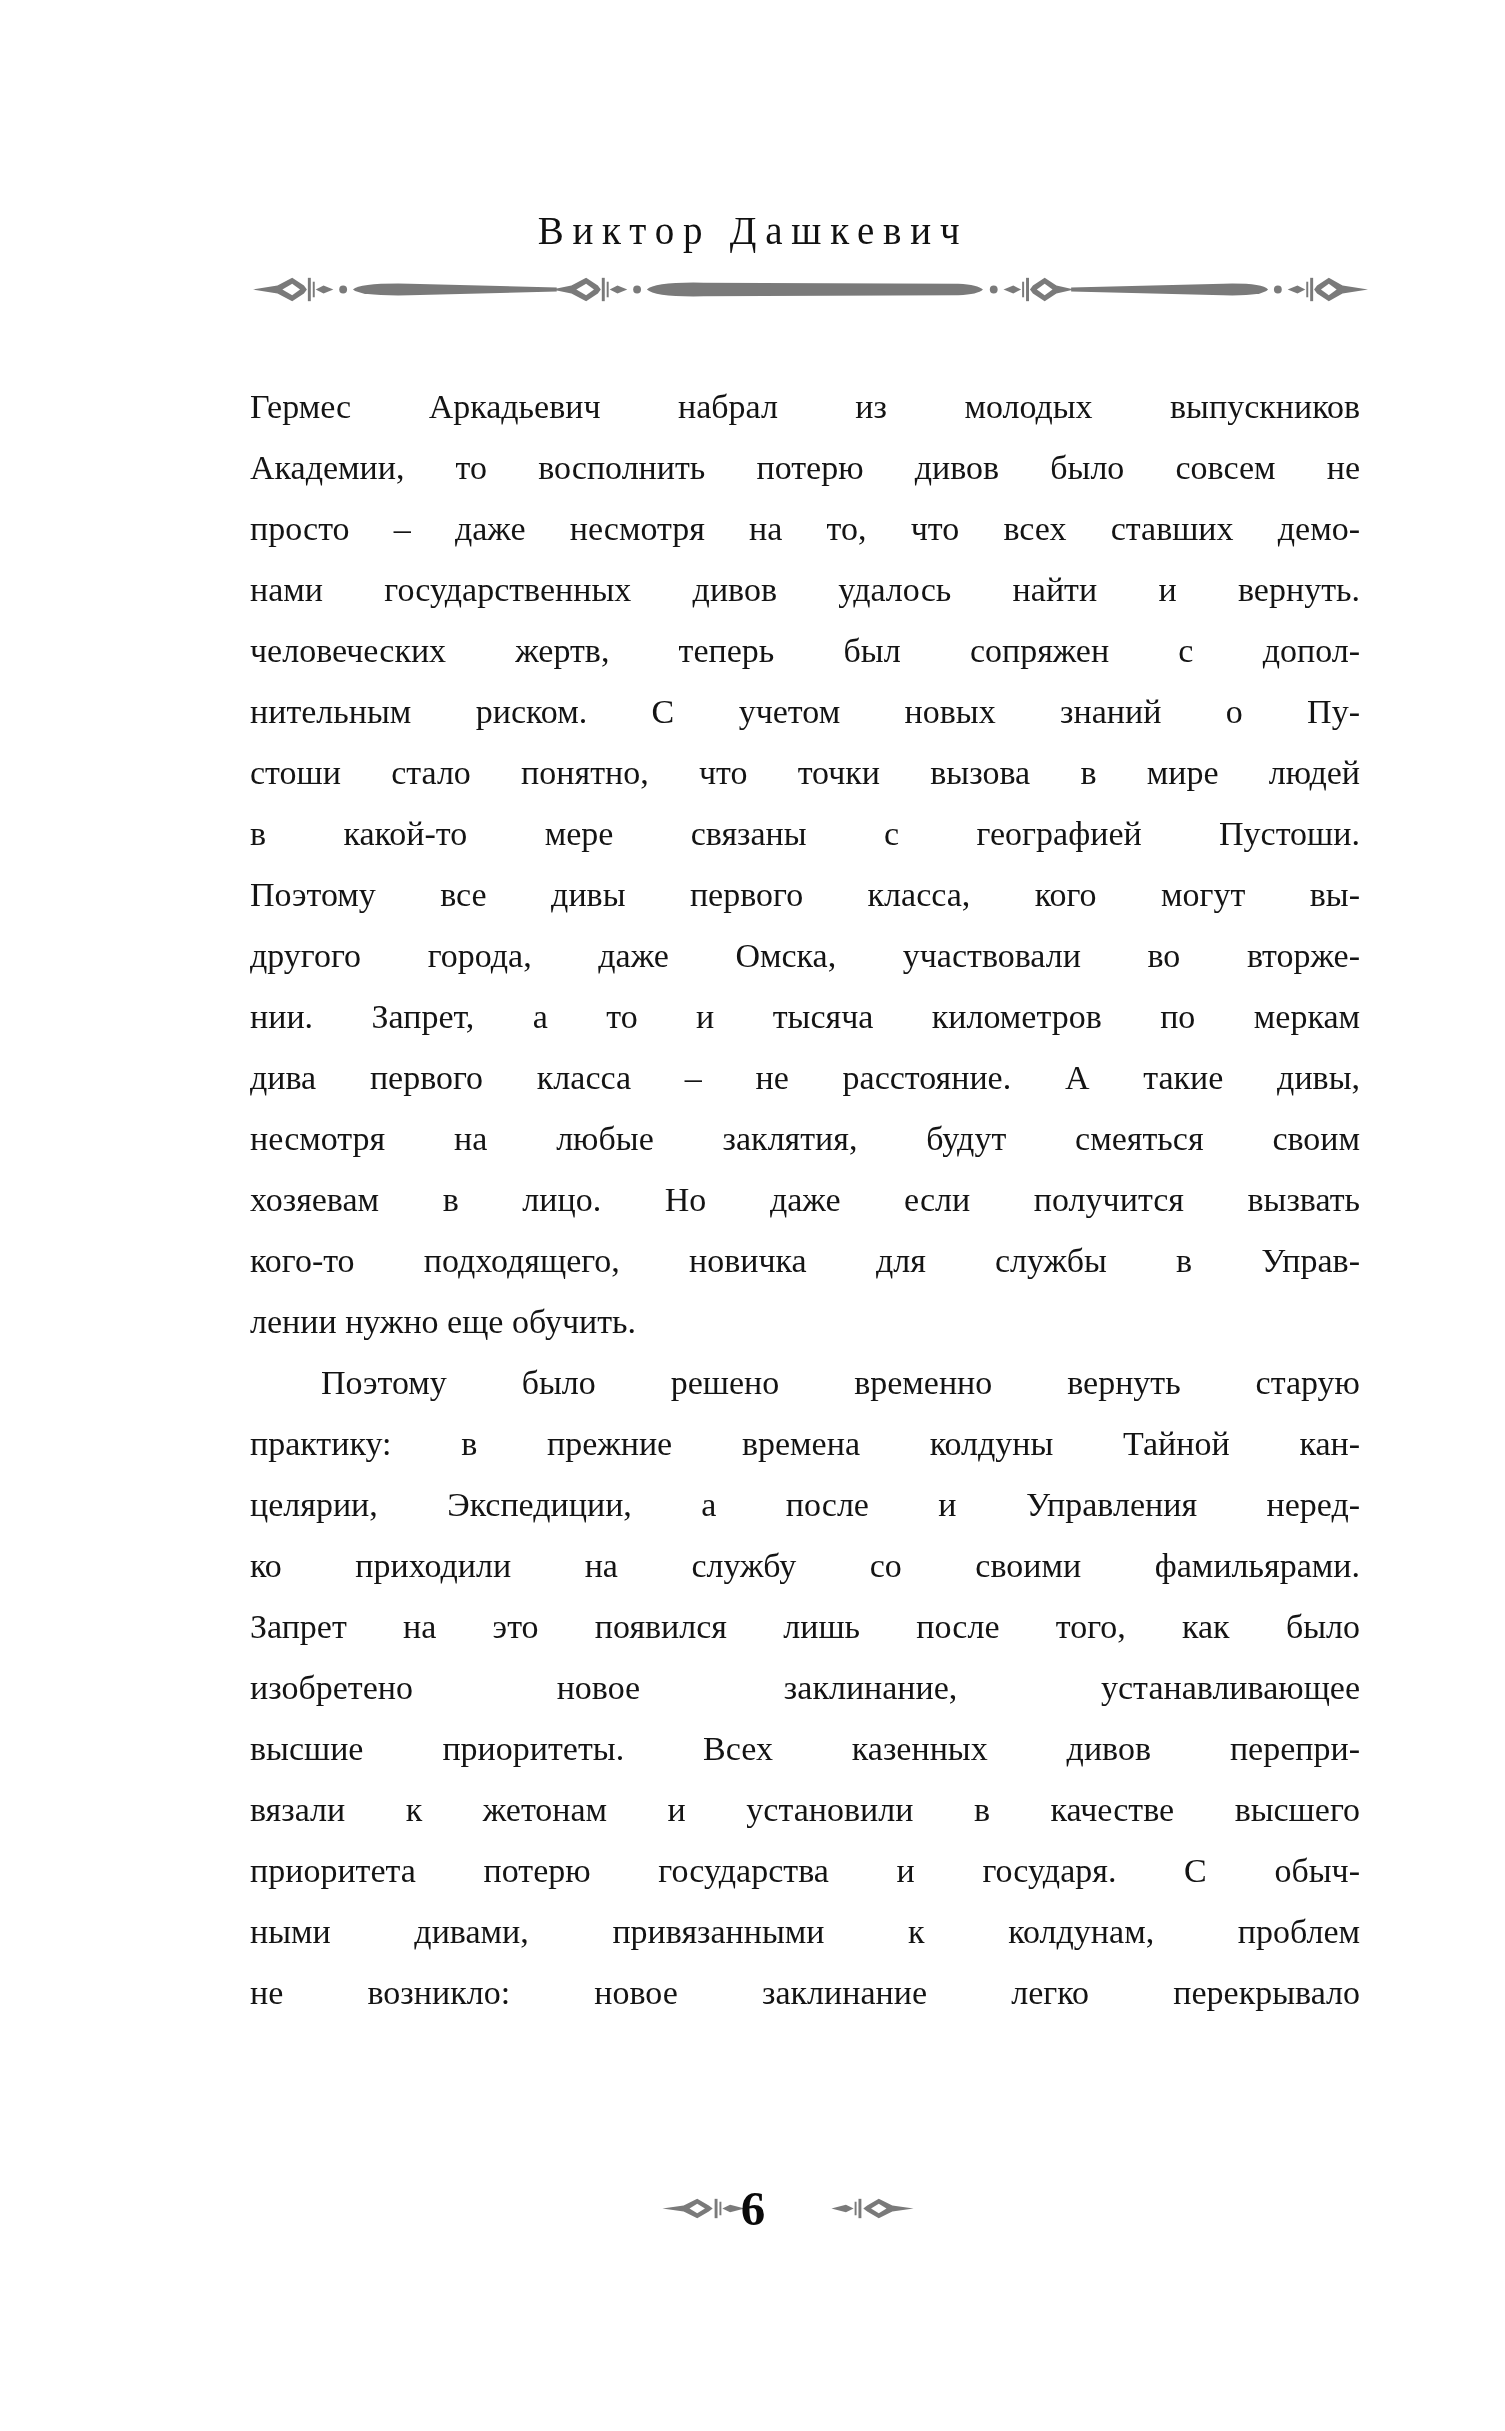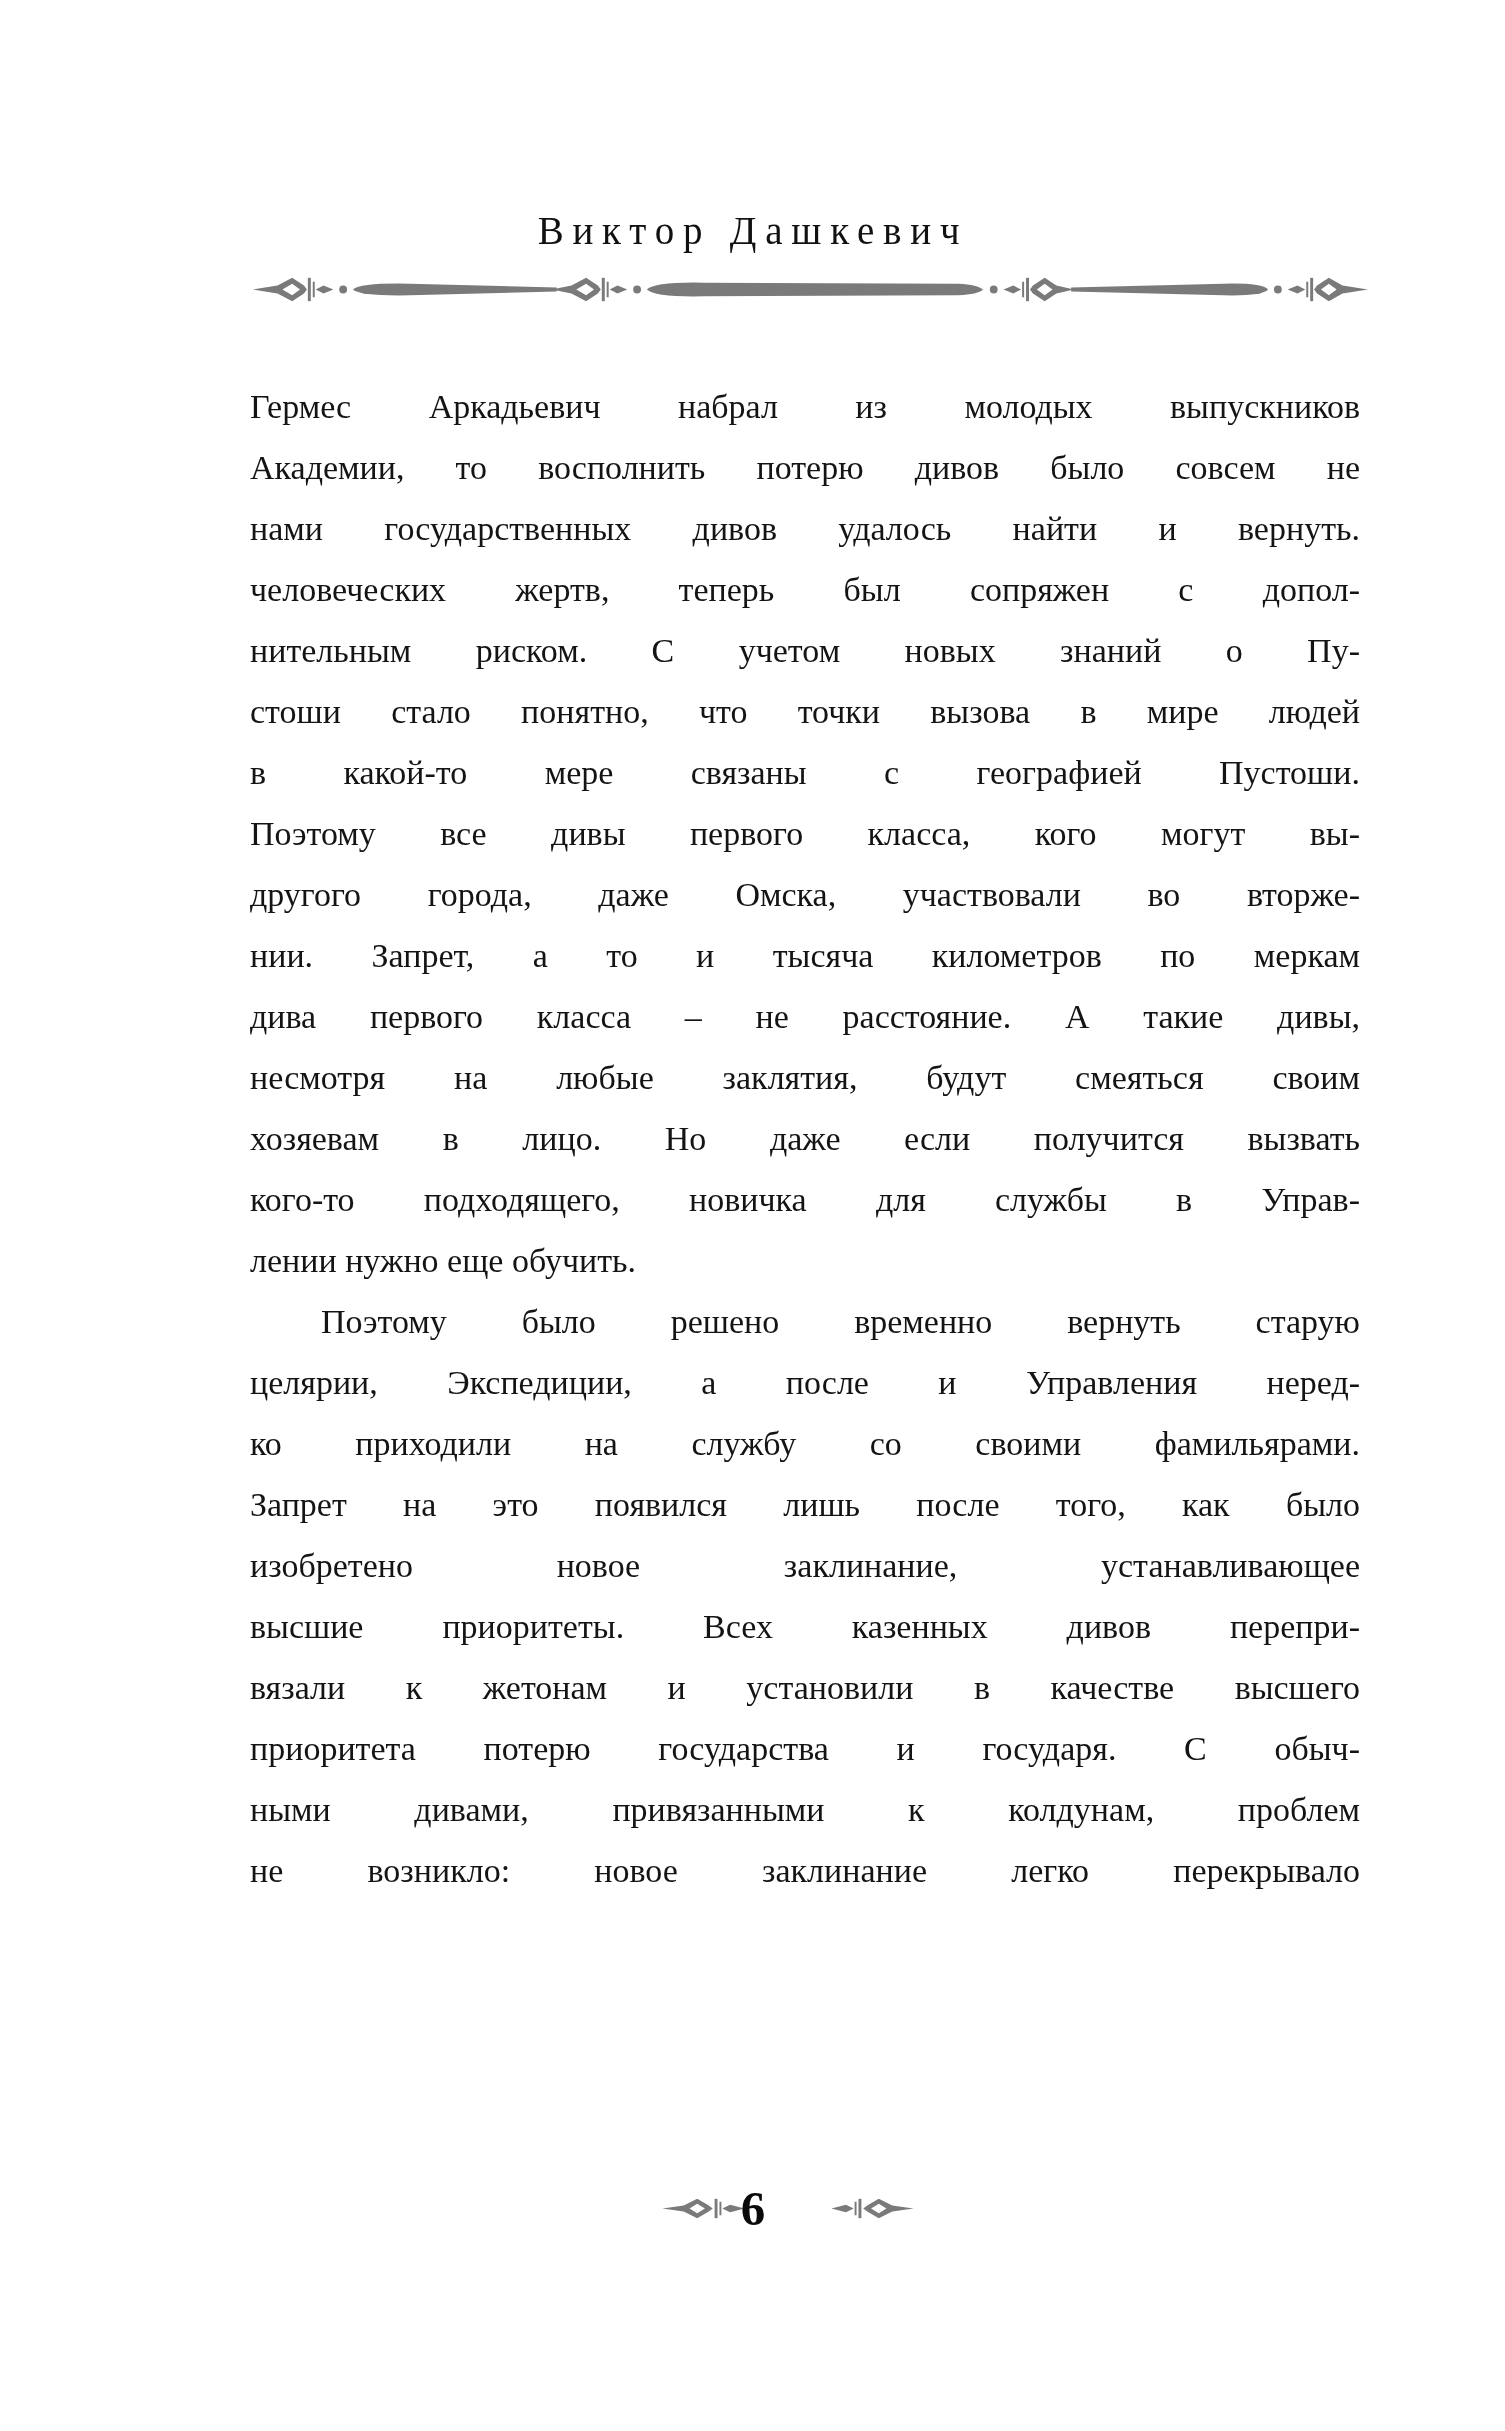--- a/index.html
+++ b/index.html
@@ -63,36 +63,38 @@
       <rect x="1079" y="6" width="3" height="24"></rect>
       <path d="M1083 18 L1086 14 L1098 6 L1112 14 L1138 18 L1112 22 L1098 30 L1086 22 Z"></path>
       <path d="M1090 18 L1098 12 L1106 18 L1098 24 Z" fill="#fff"></path>
     </g>
   </svg>
 
   <div class="text-block">
 
     <span class="line">Гермес Аркадьевич набрал из молодых выпускников</span>
     <span class="line">Академии, то восполнить потерю дивов было совсем не</span>
+    <span class="line">просто – даже несмотря на то, что всех ставших демо-</span>
     <span class="line">нами государственных дивов удалось найти и вернуть.</span>
 
     <span class="line">человеческих жертв, теперь был сопряжен с допол-</span>
     <span class="line">нительным риском. С учетом новых знаний о Пу-</span>
     <span class="line">стоши стало понятно, что точки вызова в мире людей</span>
     <span class="line">в какой-то мере связаны с географией Пустоши.</span>
     <span class="line">Поэтому все дивы первого класса, кого могут вы-</span>
     <span class="line">другого города, даже Омска, участвовали во вторже-</span>
     <span class="line">нии. Запрет, а то и тысяча километров по меркам</span>
     <span class="line">дива первого класса – не расстояние. А такие дивы,</span>
     <span class="line">несмотря на любые заклятия, будут смеяться своим</span>
     <span class="line">хозяевам в лицо. Но даже если получится вызвать</span>
     <span class="line">кого-то подходящего, новичка для службы в Управ-</span>
     <span class="line last">лении нужно еще обучить.</span>
 
     <span class="line indent">Поэтому было решено временно вернуть старую</span>
+    <span class="line">практику: в прежние времена колдуны Тайной кан-</span>
     <span class="line">целярии, Экспедиции, а после и Управления неред-</span>
     <span class="line">ко приходили на службу со своими фамильярами.</span>
     <span class="line">Запрет на это появился лишь после того, как было</span>
     <span class="line">изобретено новое заклинание, устанавливающее</span>
     <span class="line">высшие приоритеты. Всех казенных дивов перепри-</span>
     <span class="line">вязали к жетонам и установили в качестве высшего</span>
     <span class="line">приоритета потерю государства и государя. С обыч-</span>
     <span class="line">ными дивами, привязанными к колдунам, проблем</span>
     <span class="line">не возникло: новое заклинание легко перекрывало</span>
   </div>

